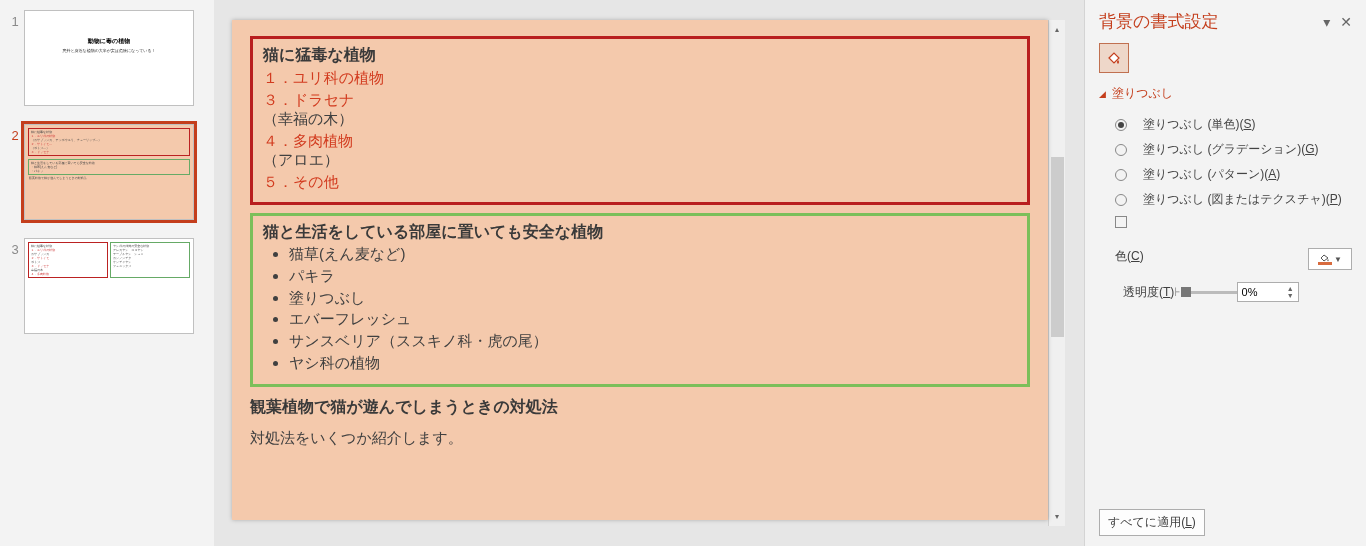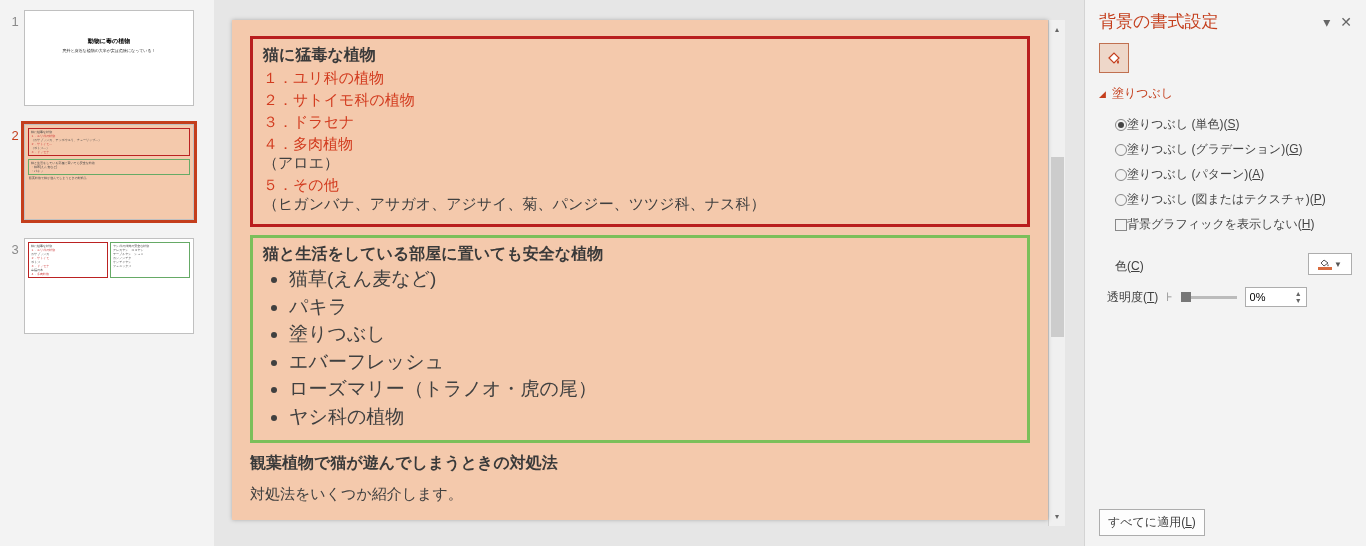--- a/index.html
+++ b/index.html
@@ -21,51 +21,51 @@
 
   .editor { flex: 1; background: #e6e6e6; position: relative; padding: 20px 18px 20px 18px; display: flex; }
   .slide { width: 816px; height: 500px; background: #f4c9ac; box-shadow: 0 0 4px rgba(0,0,0,.25); position: relative; padding: 16px 18px; }
   .box-red { border: 3px solid #b91e1e; padding: 6px 10px 10px; margin-bottom: 8px; }
   .box-green { border: 3px solid #7bbf5a; padding: 6px 10px 10px; margin-bottom: 10px; }
   .slide .h { font-size: 16px; font-weight: bold; color: #3a3a3a; }
   .slide .num { color: #d23b1f; font-size: 15px; margin-top: 3px; }
   .slide .body { color: #404040; font-size: 15px; }
   .slide .body.indent { padding-left: 0; }
   .slide ul { list-style: disc; padding-left: 26px; }
-  .slide ul li { font-size: 19px; color: #404040; line-height: 1.45; }
+  .slide ul li { font-size: 15px; color: #404040; line-height: 1.45; }
   .slide .sec { margin-top: 4px; }
   .slide .sec .h2 { font-size: 16px; font-weight: bold; color: #3a3a3a; }
   .slide .sec .sub { font-size: 15px; color: #404040; margin-top: 11px; }
 
   .vscroll { width: 17px; background: #f0f0f0; border-left: 1px solid #d0d0d0; display: flex; flex-direction: column; align-items: center; justify-content: space-between; padding: 2px 0; }
   .vbtn { width: 15px; height: 15px; background: #f0f0f0; display:flex; align-items:center; justify-content:center; cursor:pointer; font-size:8px; color:#666; }
   .vtrack { flex:1; width:15px; position:relative; }
   .vthumb { position:absolute; left:1px; width:13px; top:120px; height:180px; background:#cccccc; }
 
   .panel { width: 282px; background: #f3f3f3; border-left: 1px solid #d4d4d4; padding: 10px 14px 10px 14px; display:flex; flex-direction:column; position:relative; }
   .panel-header { display:flex; align-items:center; justify-content:space-between; margin-bottom: 6px; }
   .panel-title { color: #217346; font-size: 17px; }
   .panel-title.or { color: #c43e1c; }
   .panel-ctrl { display:flex; gap:10px; }
   .panel-ctrl span { color:#666; cursor:pointer; font-size:14px; }
   .icon-btn { width: 30px; height: 30px; border:1px solid #bcbcbc; background:#fdfdfd; display:flex; align-items:center; justify-content:center; cursor:pointer; margin: 4px 0 12px; }
   .icon-btn.active { border:1px solid #c07050; background:#eed7c9; }
   .paint-svg { width:16px; height:16px; }
   .section-hd { display:flex; align-items:center; gap:6px; cursor:pointer; color:#c43e1c; font-size:12px; margin-bottom:10px; }
   .section-hd .tri { font-size:9px; }
-  .radio-row, .chk-row { display:flex; align-items:center; gap:0; font-size:12px; color:#444; margin: 4px 0 4px 16px; cursor:pointer; }
+  .radio-row, .chk-row { display:flex; align-items:center; gap:16px; font-size:12px; color:#444; margin: 4px 0 4px 16px; cursor:pointer; }
   .radio { width:12px; height:12px; border:1px solid #888; border-radius:50%; display:flex; align-items:center; justify-content:center; }
   .radio.sel::after { content:""; width:6px; height:6px; background:#444; border-radius:50%; }
   .chk { width:12px; height:12px; border:1px solid #888; }
-  .field-row { display:flex; align-items:flex-end; justify-content:space-between; margin:16px 0 6px 16px; font-size:12px; }
+  .field-row { display:flex; align-items:flex-start; justify-content:space-between; margin:16px 0 6px 16px; font-size:12px; }
   .color-btn { width:44px; height:22px; border:1px solid #adadad; background:#fff; display:flex; align-items:center; justify-content:center; gap:2px; cursor:pointer; }
   .color-sw { width:14px; height:12px; border-bottom:3px solid #d86b3e; display:flex; align-items:center; justify-content:center; }
   .color-sw svg { width:12px; height:10px; }
   .dd { font-size:8px; color:#555; }
-  .trans-row { display:flex; align-items:center; gap:8px; margin:6px 0 6px 8px; font-size:12px; }
+  .trans-row { display:flex; align-items:center; gap:0; margin:6px 0 6px 24px; font-size:12px; }
   .slider { flex:0 0 56px; height:3px; background:#bbb; position:relative; }
   .slider .sthumb { position:absolute; left:0; top:-4px; width:10px; height:10px; background:#777; }
   .spin { width:62px; height:20px; border:1px solid #adadad; background:#fff; display:flex; align-items:center; padding:0 4px; justify-content:space-between; }
   .spin input { border:none; width:34px; font-size:11px; outline:none; }
   .spin .ar { display:flex; flex-direction:column; font-size:7px; line-height:7px; color:#666; cursor:pointer; }
 
   .panel-footer { position:absolute; bottom:10px; left:14px; right:14px; display:flex; gap:10px; }
   .btn { border:1px solid #adadad; background:#fdfdfd; padding:4px 8px; font-size:12px; cursor:pointer; }
   .underline-k { text-decoration: underline; }
 </style>
@@ -129,43 +129,42 @@
   </div>
 
   <div class="editor">
     <div class="slide">
       <div class="box-red">
         <div class="h">猫に猛毒な植物</div>
         <div>
           <div class="num">１．ユリ科の植物</div>
         </div>
         <div>
-          <div class="num">２．サトイモ科の植物</div>
         </div>
         <div>
           <div class="num">３．ドラセナ</div>
+          <div class="body indent">（幸福の木）</div>
         </div>
         <div>
           <div class="num">４．多肉植物</div>
           <div class="body indent">（アロエ）</div>
         </div>
         <div>
           <div class="num">５．その他</div>
-          <div class="body indent">（ヒガンバナ、アサガオ、アジサイ、菊、パンジー、ツツジ科、ナス科）</div>
         </div>
       </div>
 
       <div class="box-green">
         <div class="h">猫と生活をしている部屋に置いても安全な植物</div>
         <ul>
           <li>猫草(えん麦など)</li>
           <li>パキラ</li>
           <li>塗りつぶし</li>
           <li>エバーフレッシュ</li>
-          <li>ローズマリー（トラノオ・虎の尾）</li>
+          <li>サンスベリア（ススキノ科・虎の尾）</li>
           <li>ヤシ科の植物</li>
         </ul>
       </div>
 
       <div class="sec">
         <div class="h2">観葉植物で猫が遊んでしまうときの対処法</div>
         <div class="sub">対処法をいくつか紹介します。</div>
       </div>
     </div>
 
@@ -210,21 +209,20 @@
     <div class="radio-row">
       <span class="radio"></span>
       <span>塗りつぶし (パターン)(<span class="underline-k">A</span>)</span>
     </div>
     <div class="radio-row">
       <span class="radio"></span>
       <span>塗りつぶし (図またはテクスチャ)(<span class="underline-k">P</span>)</span>
     </div>
     <div class="chk-row">
       <span class="chk"></span>
-      <span>背景グラフィックを表示しない(<span class="underline-k">H</span>)</span>
     </div>
 
     <div class="field-row">
       <span>色(<span class="underline-k">C</span>)</span>
       <div class="color-btn">
         <span class="color-sw">
           <svg viewBox="0 0 12 10">
               <path d="M2 5 L5 2 L9 5 L5 8 Z" fill="none" stroke="#555" stroke-width="1"></path>
               <path d="M9 6 q1.5 1.2 0 2.4 q-1.5 -1.2 0 -2.4" fill="#555"></path>
             </svg>

